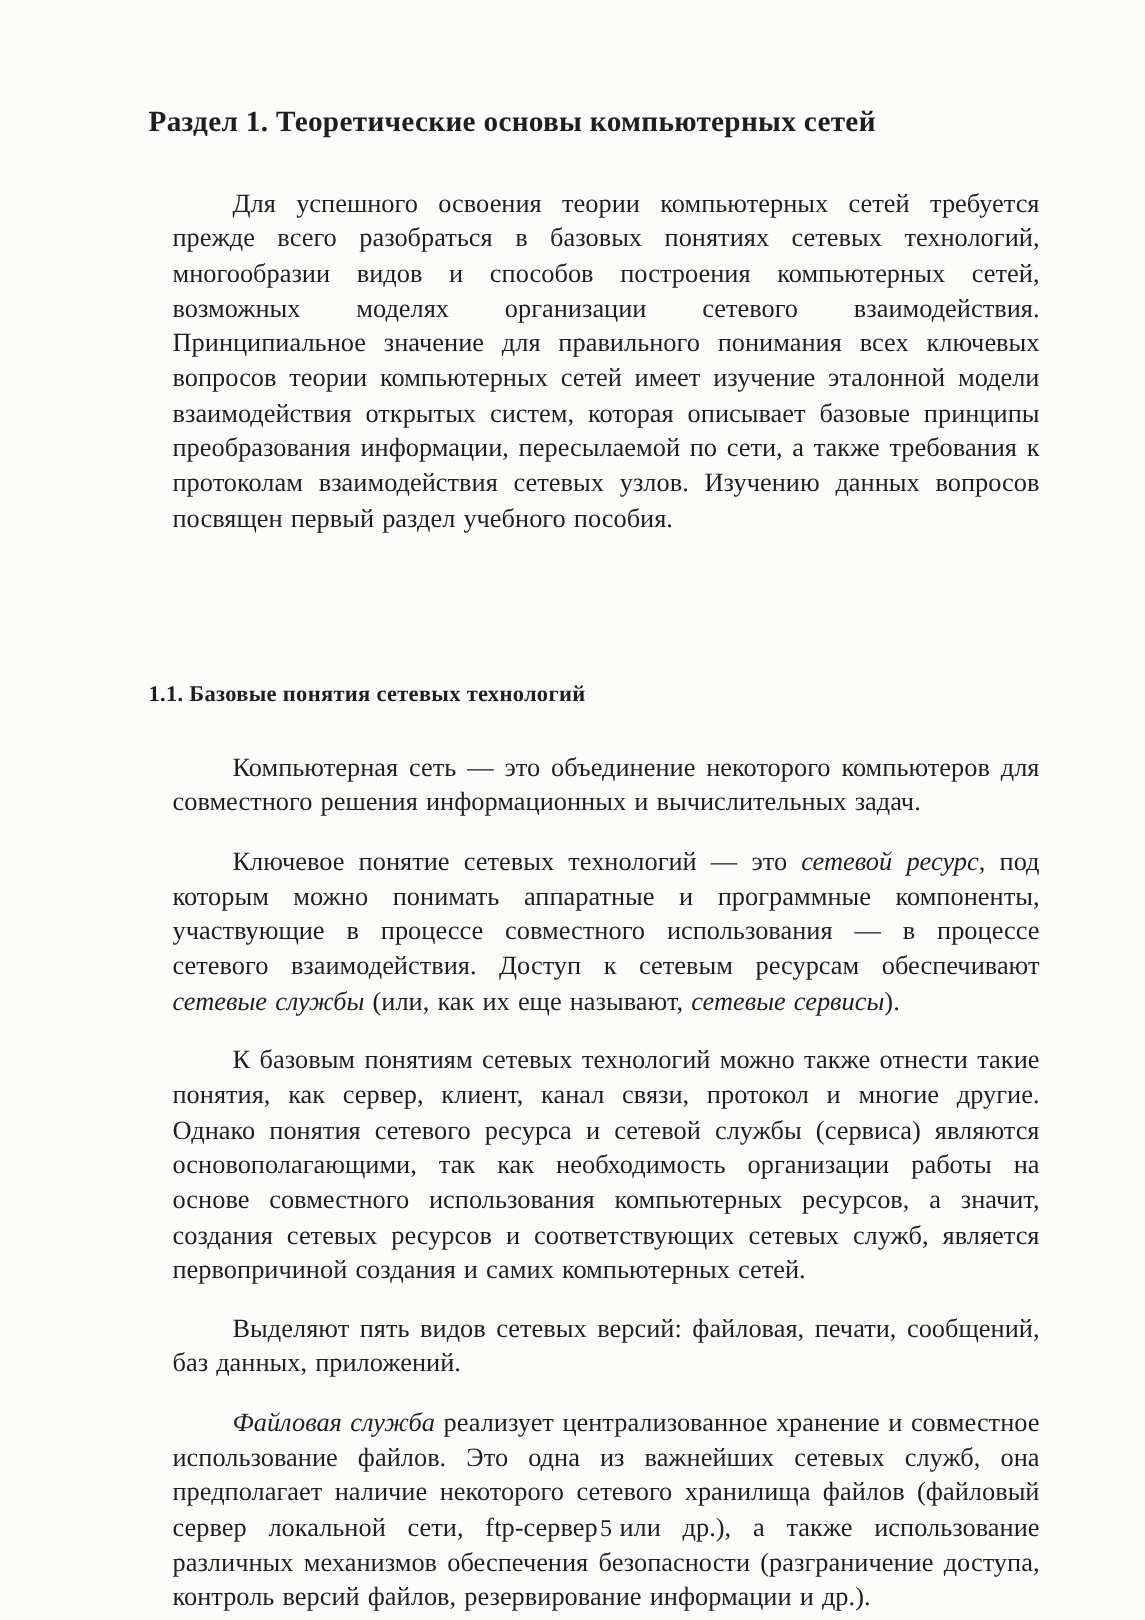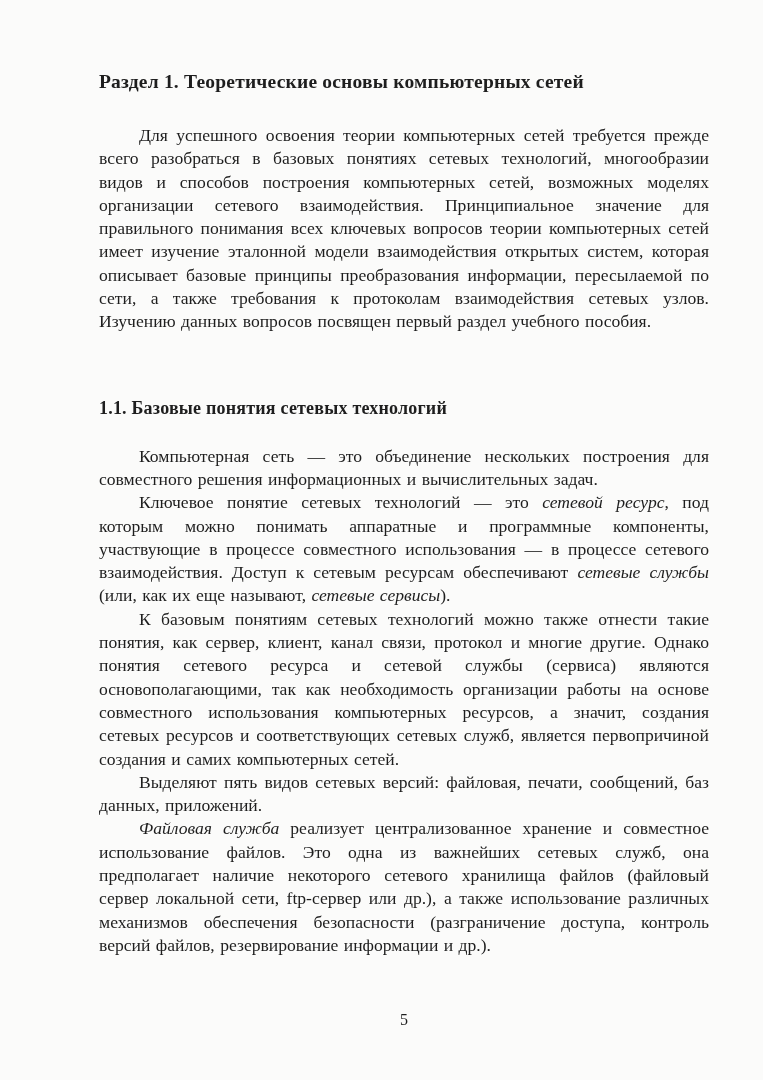--- a/index.html
+++ b/index.html
@@ -30,28 +30,28 @@
     top: 0;
   }
   .section-heading {
     margin: 70px 0 0 0;
     font-size: 19.5px;
     line-height: 23px;
     font-weight: bold;
     letter-spacing: 0.2px;
   }
   .subsection-heading {
-    margin: 63px 0 25px 0;
-    font-size: 18px;
+    margin: 95px 0 25px 0;
+    font-size: 15px;
     line-height: 23px;
     font-weight: bold;
     letter-spacing: 0.2px;
   }
   p.body-paragraph {
-    margin: 0;
+    margin: 16px;
     font-size: 17.6px;
     line-height: 23.3px;
     text-align: justify;
     text-indent: 40px;
     hyphens: none;
     word-spacing: 1px;
   }
   p.body-paragraph.first-after-heading {
     margin-top: 31px;
   }
@@ -70,21 +70,21 @@
 
 <div class="page">
   <div class="content">
 
     <h1 class="section-heading">Раздел 1. Теоретические основы компьютерных сетей</h1>
 
     <p class="body-paragraph first-after-heading"><span>Для успешного освоения теории компьютерных сетей требуется прежде всего разобраться в базовых понятиях сетевых технологий, многообразии видов и способов построения компьютерных сетей, возможных моделях организации сетевого взаимодействия. Принципиальное значение для правильного понимания всех ключевых вопросов теории компьютерных сетей имеет изучение эталонной модели взаимодействия открытых систем, которая описывает базовые принципы преобразования информации, пересылаемой по сети, а также требования к протоколам взаимодействия сетевых узлов. Изучению данных вопросов посвящен первый раздел учебного пособия.</span></p>
 
     <h2 class="subsection-heading">1.1. Базовые понятия сетевых технологий</h2>
 
-    <p class="body-paragraph"><span style="">Компьютерная сеть</span><span> — это объединение нескольких построения для совместного решения информационных и вычислительных задач.</span></p>
+    <p class="body-paragraph"><span style="">Компьютерная сеть</span><span> — это объединение некоторого компьютеров для совместного решения информационных и вычислительных задач.</span></p>
 
     <p class="body-paragraph"><span>Ключевое понятие сетевых технологий — это </span><span style="font-style: italic;">сетевой ресурс</span><span>, под которым можно понимать аппаратные и программные компоненты, участвующие в процессе совместного использования — в процессе сетевого взаимодействия. Доступ к сетевым ресурсам обеспечивают </span><span style="font-style: italic;">сетевые службы</span><span> (или, как их еще называют, </span><span style="font-style: italic;">сетевые сервисы</span><span>).</span></p>
 
     <p class="body-paragraph"><span>К базовым понятиям сетевых технологий можно также отнести такие понятия, как сервер, клиент, канал связи, протокол и многие другие. Однако понятия сетевого ресурса и сетевой службы (сервиса) являются основополагающими, так как необходимость организации работы на основе совместного использования компьютерных ресурсов, а значит, создания сетевых ресурсов и соответствующих сетевых служб, является первопричиной создания и самих компьютерных сетей.</span></p>
 
     <p class="body-paragraph"><span>Выделяют пять видов сетевых версий: файловая, печати, сообщений, баз данных, приложений.</span></p>
 
     <p class="body-paragraph"><span style="font-style: italic;">Файловая служба</span><span> реализует централизованное хранение и совместное использование файлов. Это одна из важнейших сетевых служб, она предполагает наличие некоторого сетевого хранилища файлов (файловый сервер локальной сети, ftp-сервер или др.), а также использование различных механизмов обеспечения безопасности (разграничение доступа, контроль версий файлов, резервирование информации и др.).</span></p>
 
   </div>

